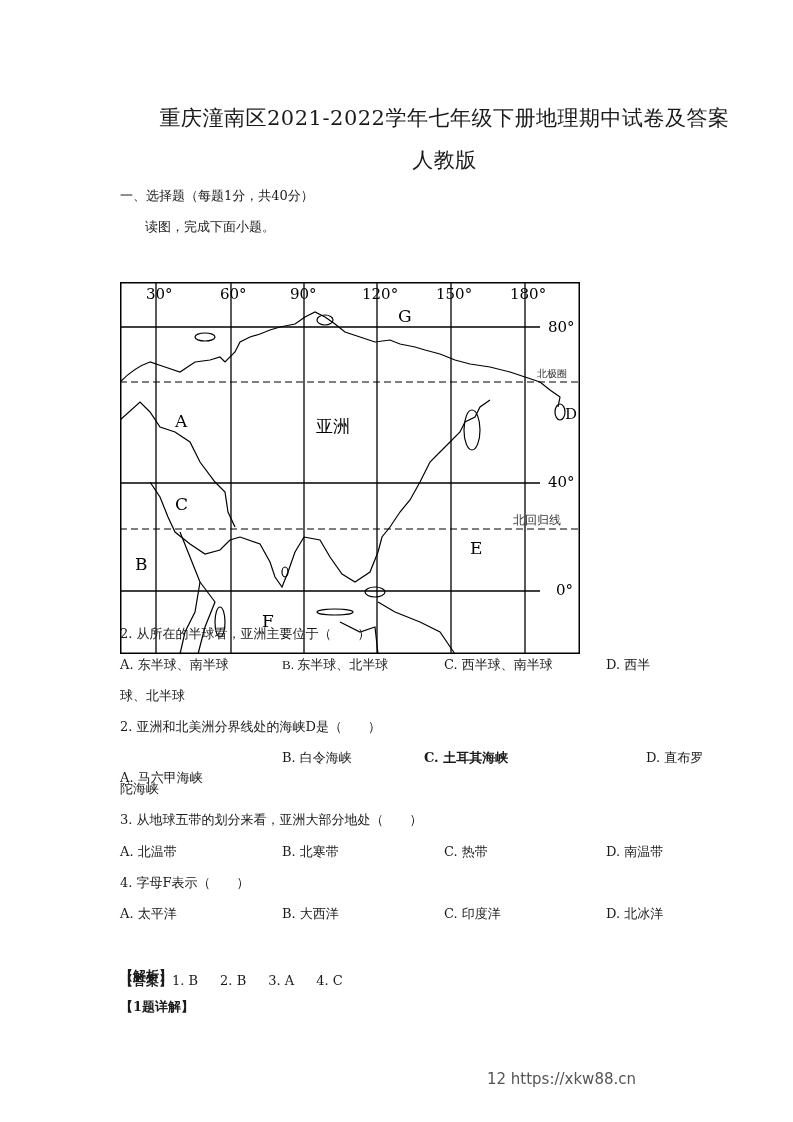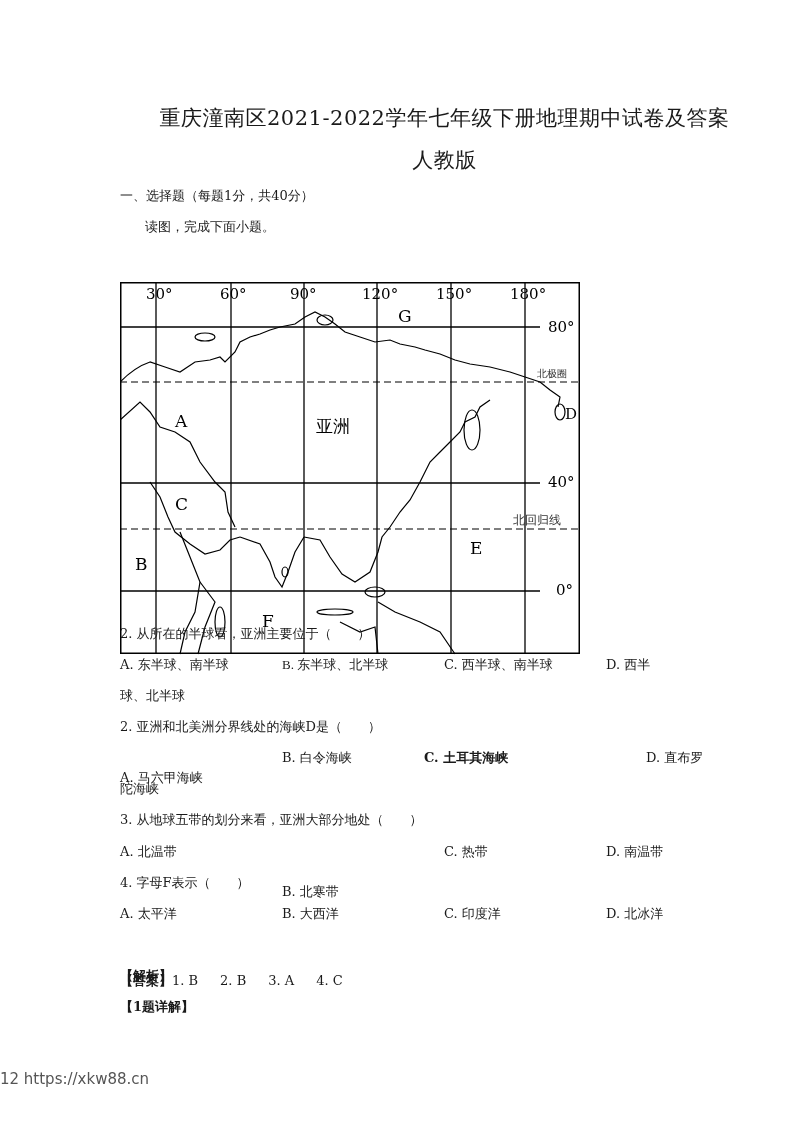--- a/index.html
+++ b/index.html
@@ -6,21 +6,21 @@
     body { width: 793px; height: 1122px; position: relative; overflow: hidden;
            font-family: "DejaVu Serif", "Liberation Serif", serif; color: #1a1a1a; }
     .title { position: absolute; left: 0; width: 793px; text-align: center;
              font-size: 21px; letter-spacing: 0.5px; padding-left: 48px; }
     .t1 { top: 104px; }
     .t2 { top: 146px; font-family: Liberation Serif, serif; }
     .line { position: absolute; font-size: 13px; white-space: nowrap; }
     .opt { position: absolute; font-size: 13px; white-space: nowrap; }
     .map { position: absolute; left: 120px; top: 242px; width: 460px; height: 452px; }
     .map svg { width: 100%; height: 100%; display: block; }
-    .footer { position: absolute; top: 1070px; left: 0; width: 636px; text-align: left;
+    .footer { position: absolute; top: 1070px; left: 0; width: 636px; text-align: right;
               font-family: "DejaVu Sans", sans-serif; font-size: 15px; color: #555; }
     .bold { font-weight: bold; }
   </style>
 </head>
 <body>
 
 <div class="title t1">重庆潼南区2021-2022学年七年级下册地理期中试卷及答案</div>
 <div class="title t2">人教版</div>
 
 <div class="line" style="left:120px; top:187px;">一、选择题（每题1分，共40分）</div>
@@ -102,21 +102,21 @@
 
 <div class="line" style="left:120px; top:718px;">2. 亚洲和北美洲分界线处的海峡D是（　　）</div>
 <div class="opt" style="left:120px; top:769px;">A. 马六甲海峡</div>
 <div class="opt" style="left:282px; top:749px;">B. 白令海峡</div>
 <div class="opt" style="left:424px; top:749px;font-weight:bold;">C. 土耳其海峡</div>
 <div class="opt" style="left:606px; top:749px;margin-left:40px;">D. 直布罗</div>
 <div class="line" style="left:120px; top:780px;">陀海峡</div>
 
 <div class="line" style="left:120px; top:811px;">3. 从地球五带的划分来看，亚洲大部分地处（　　）</div>
 <div class="opt" style="left:120px; top:843px;">A. 北温带</div>
-<div class="opt" style="left:282px; top:843px;margin-top:40px;">B. 北寒带</div>
+<div class="opt" style="left:282px; top:843px;">B. 北寒带</div>
 <div class="opt" style="left:444px; top:843px;">C. 热带</div>
 <div class="opt" style="left:606px; top:843px;">D. 南温带</div>
 
 <div class="line" style="left:120px; top:874px;">4. 字母F表示（　　）</div>
 <div class="opt" style="left:120px; top:905px;">A. 太平洋</div>
 <div class="opt" style="left:282px; top:905px;">B. 大西洋</div>
 <div class="opt" style="left:444px; top:905px;">C. 印度洋</div>
 <div class="opt" style="left:606px; top:905px;">D. 北冰洋</div>
 
 <div class="line" style="left:120px; top:936px;margin-top:36px;">

